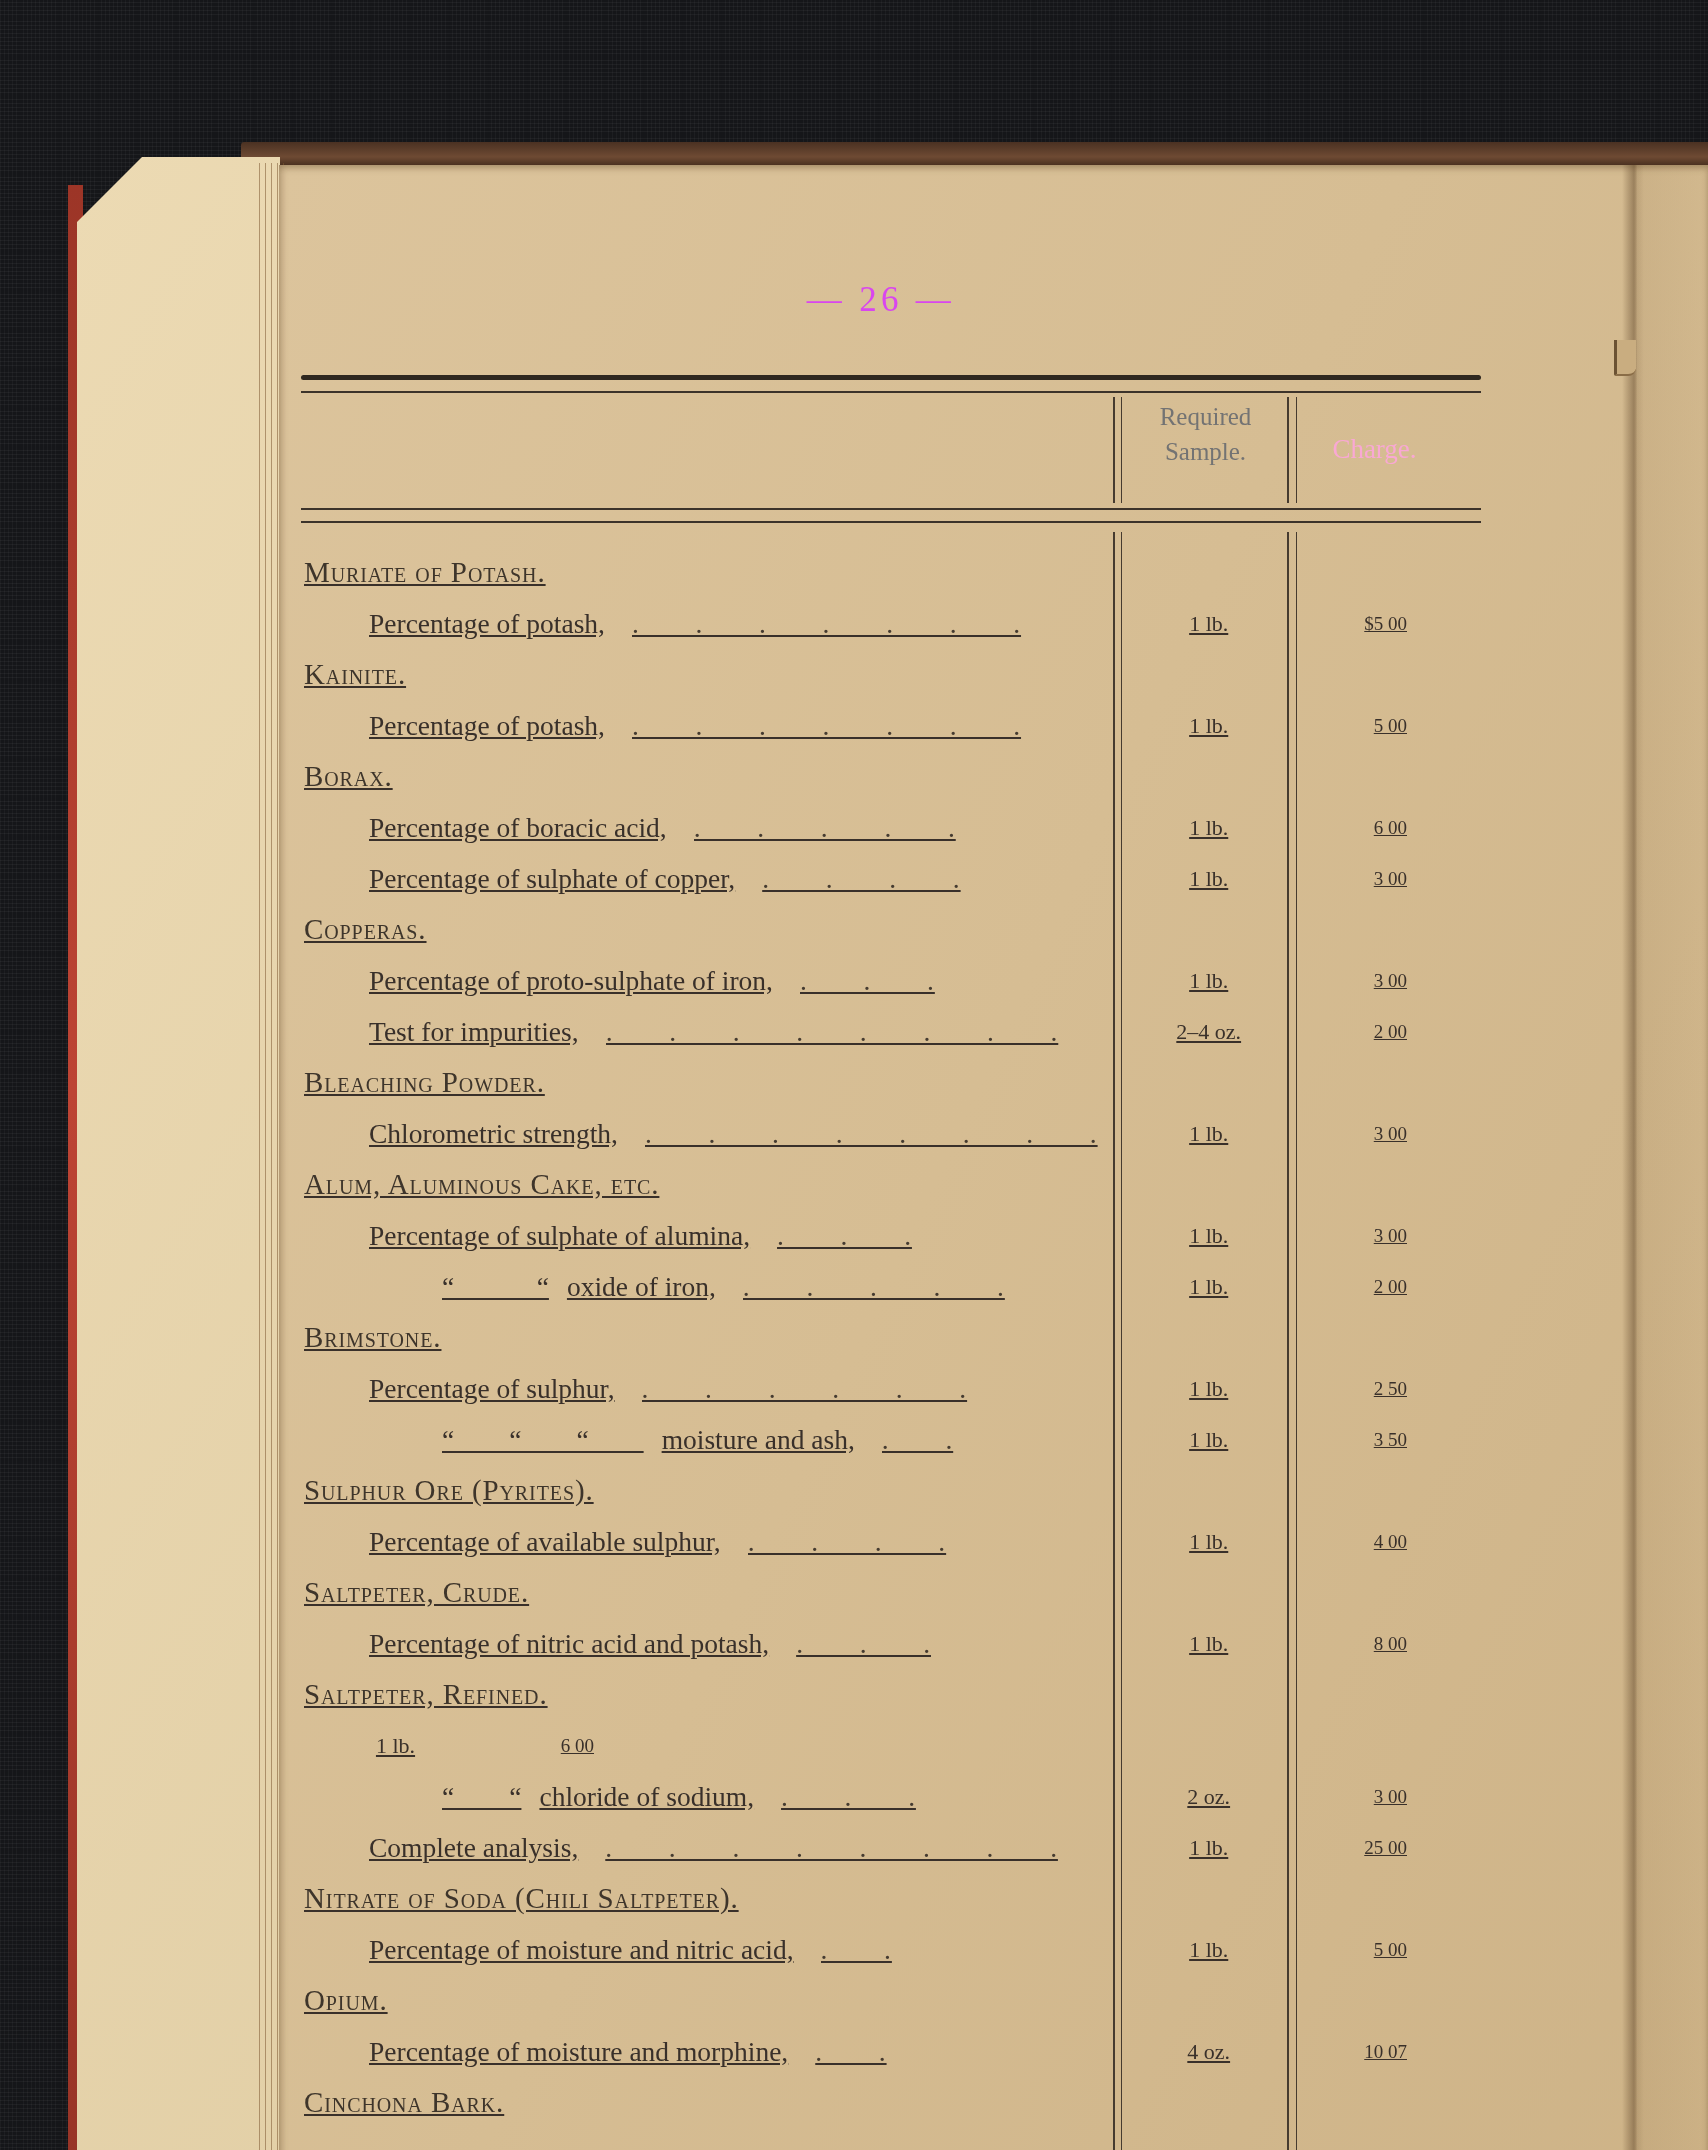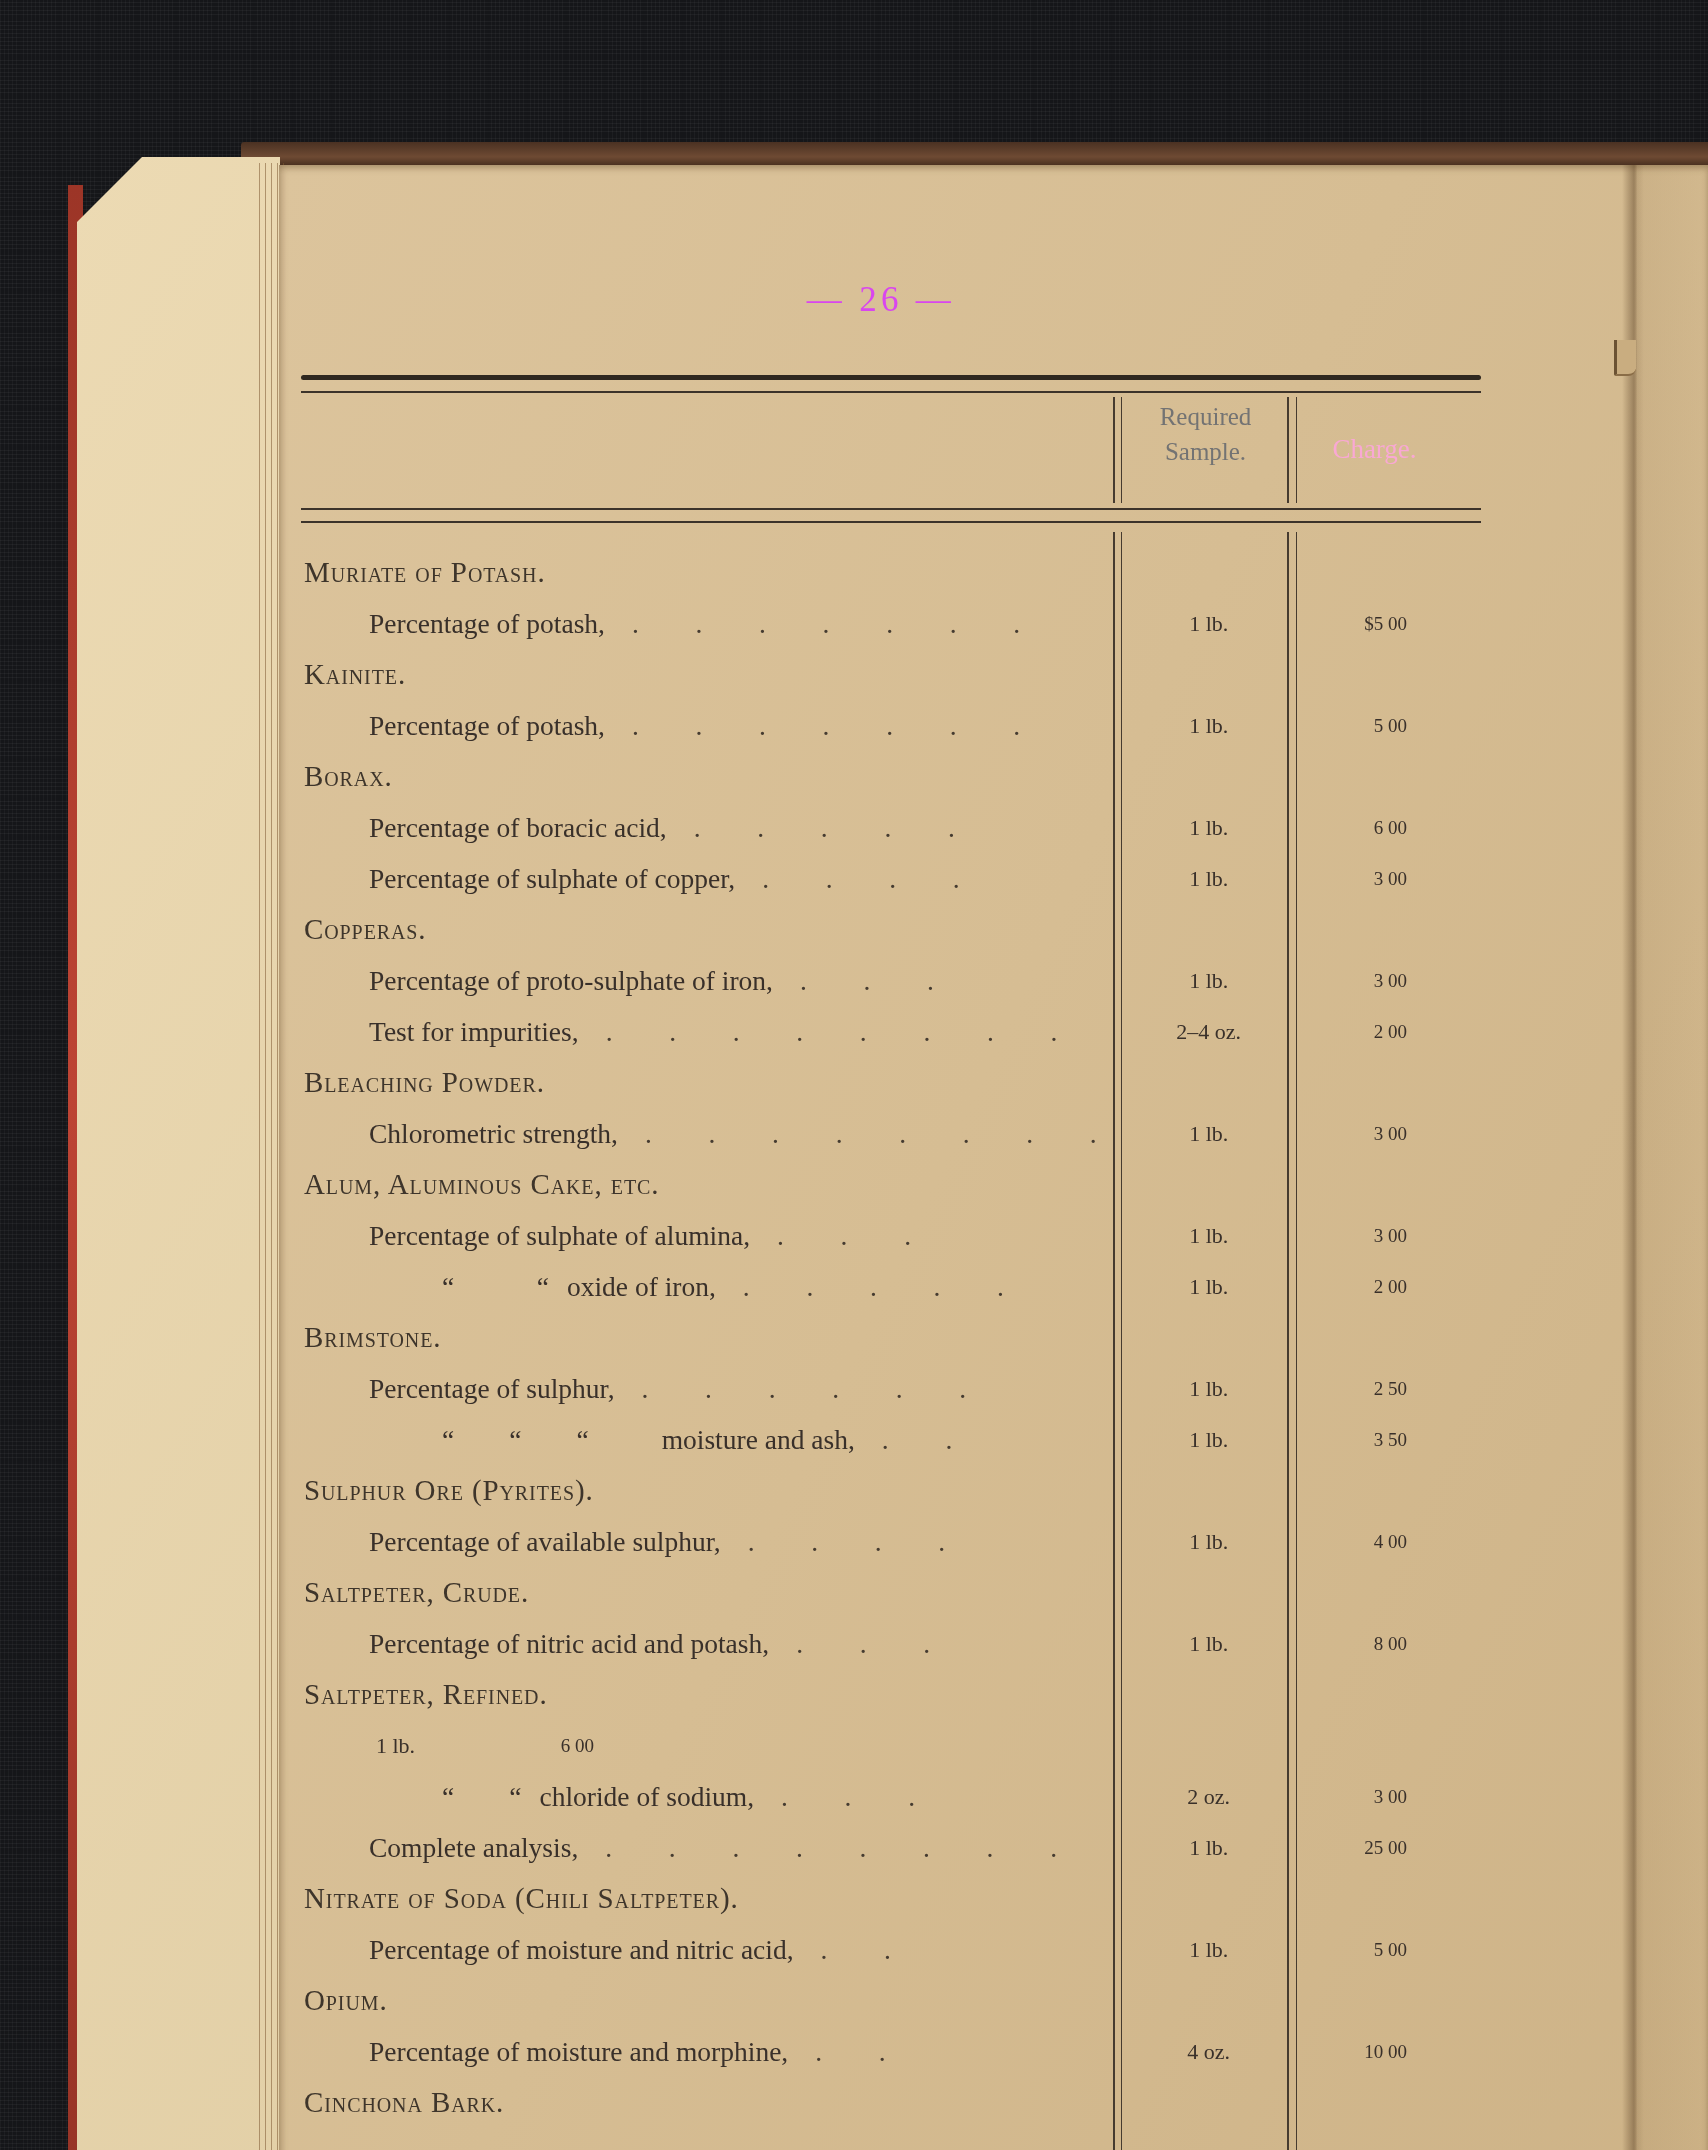--- a/index.html
+++ b/index.html
@@ -78,21 +78,21 @@
     text-align:center; font-size:25px; line-height:35px; color:#737373;
   }
   .head-charge {
     position:absolute; left:1297px; top:434px; width:155px;
     text-align:center; font-size:27px; color:#f9a8d4;
   }
 
   .table-body {
     position:absolute; left:304px; top:547px; width:1154px;
   }
-  .row { display:flex; height:51px; line-height:51px; white-space:nowrap; font-size:27.5px; color:#39302a; }
+  .row { display:flex; height:51px; line-height:51px; white-space:nowrap; font-size:27.5px; color:#39302a;text-decoration:underline; }
   .cell-label { width:814px; display:flex; overflow:hidden; }
   .row-item .cell-label { padding-left:65px; }
   .heading-text { font-variant:small-caps; font-size:29px; letter-spacing:0.9px; color:#3e352b; }
   .item-label, .prefix { white-space:pre; }
   .prefix:not(:empty) { margin-left:73px; margin-right:18px; }
   .leader {
     flex:1; overflow:hidden; white-space:nowrap;
     margin-left:27px; word-spacing:48px; color:#453b30; letter-spacing:0.9px;
   }
   .cell-sample { width:183px; text-align:center; font-size:22px; }
@@ -394,21 +394,21 @@
     <div class="cell-charge"></div>
   </div>
 
   <div class="row row-item">
     <div class="cell-label">
       <span class="prefix"></span>
       <span class="item-label">Percentage of moisture and morphine,</span>
       <span class="leader">. .</span>
     </div>
     <div class="cell-sample">4 oz.</div>
-    <div class="cell-charge">10 00</div>
+    <div class="cell-charge">10 07</div>
   </div>
 
   <div class="row row-heading">
     <div class="cell-label">
       <span class="heading-text">Cinchona Bark.</span>
     </div>
     <div class="cell-sample"></div>
     <div class="cell-charge"></div>
   </div>
 

